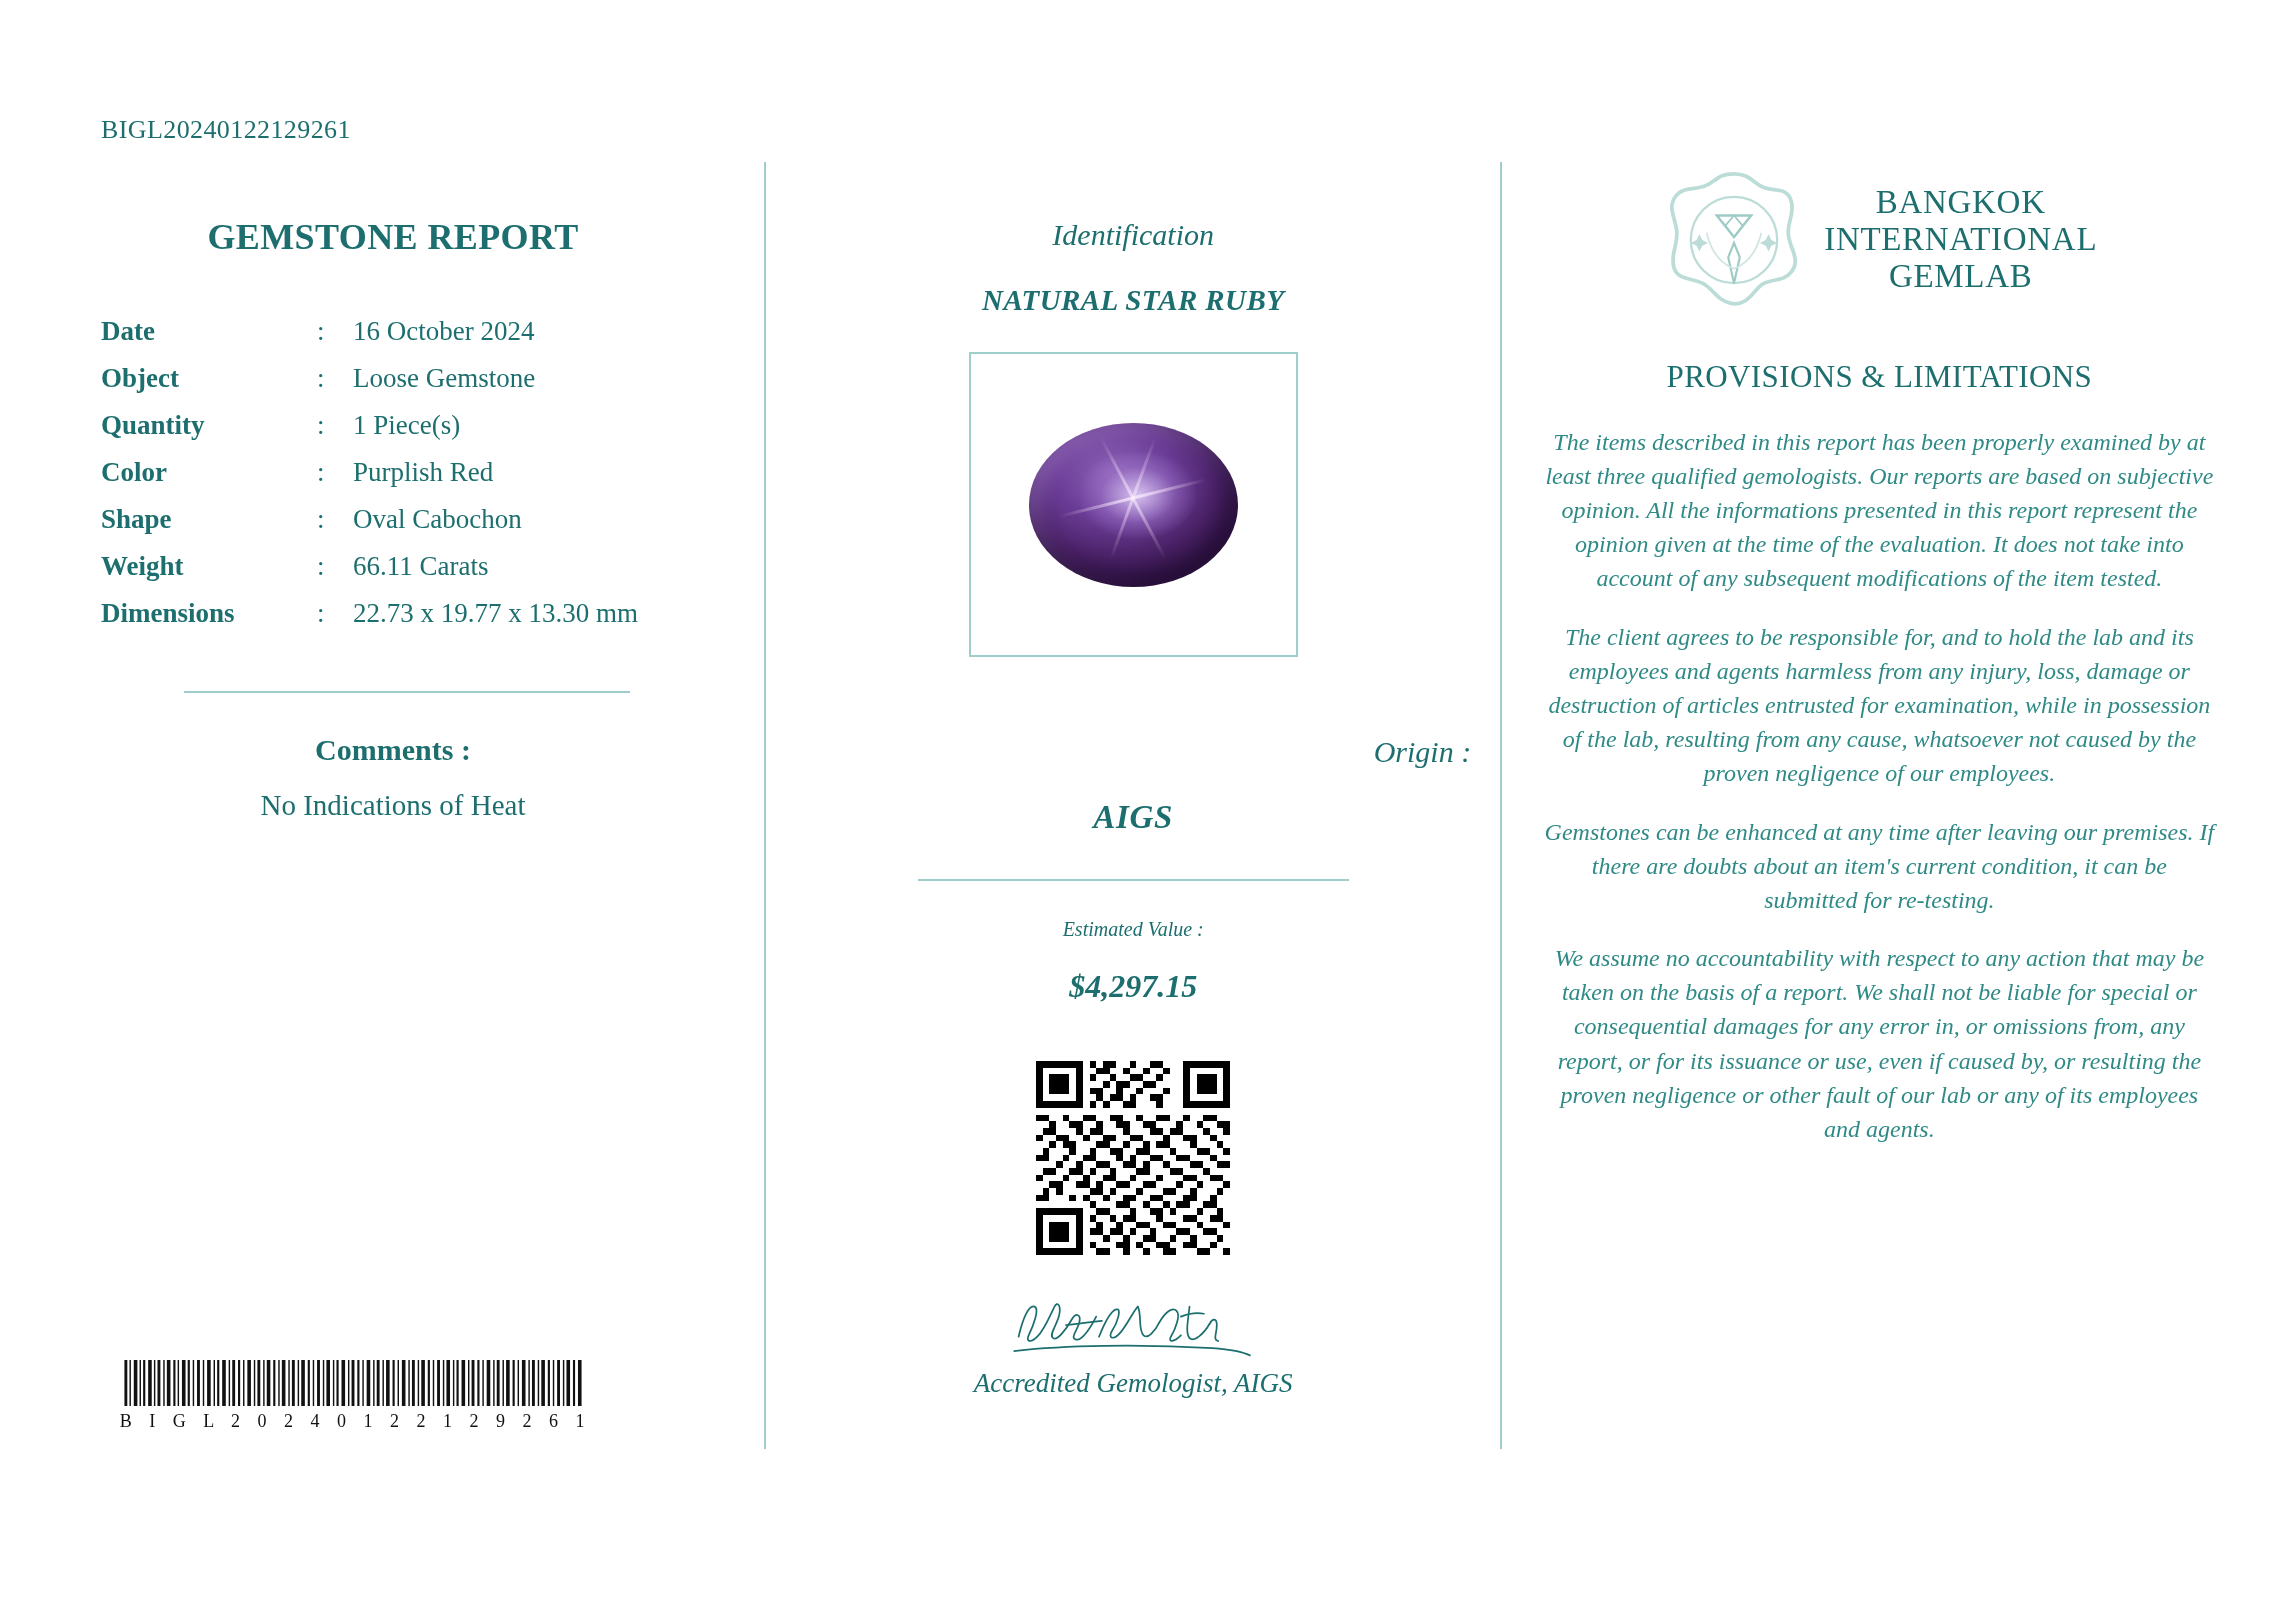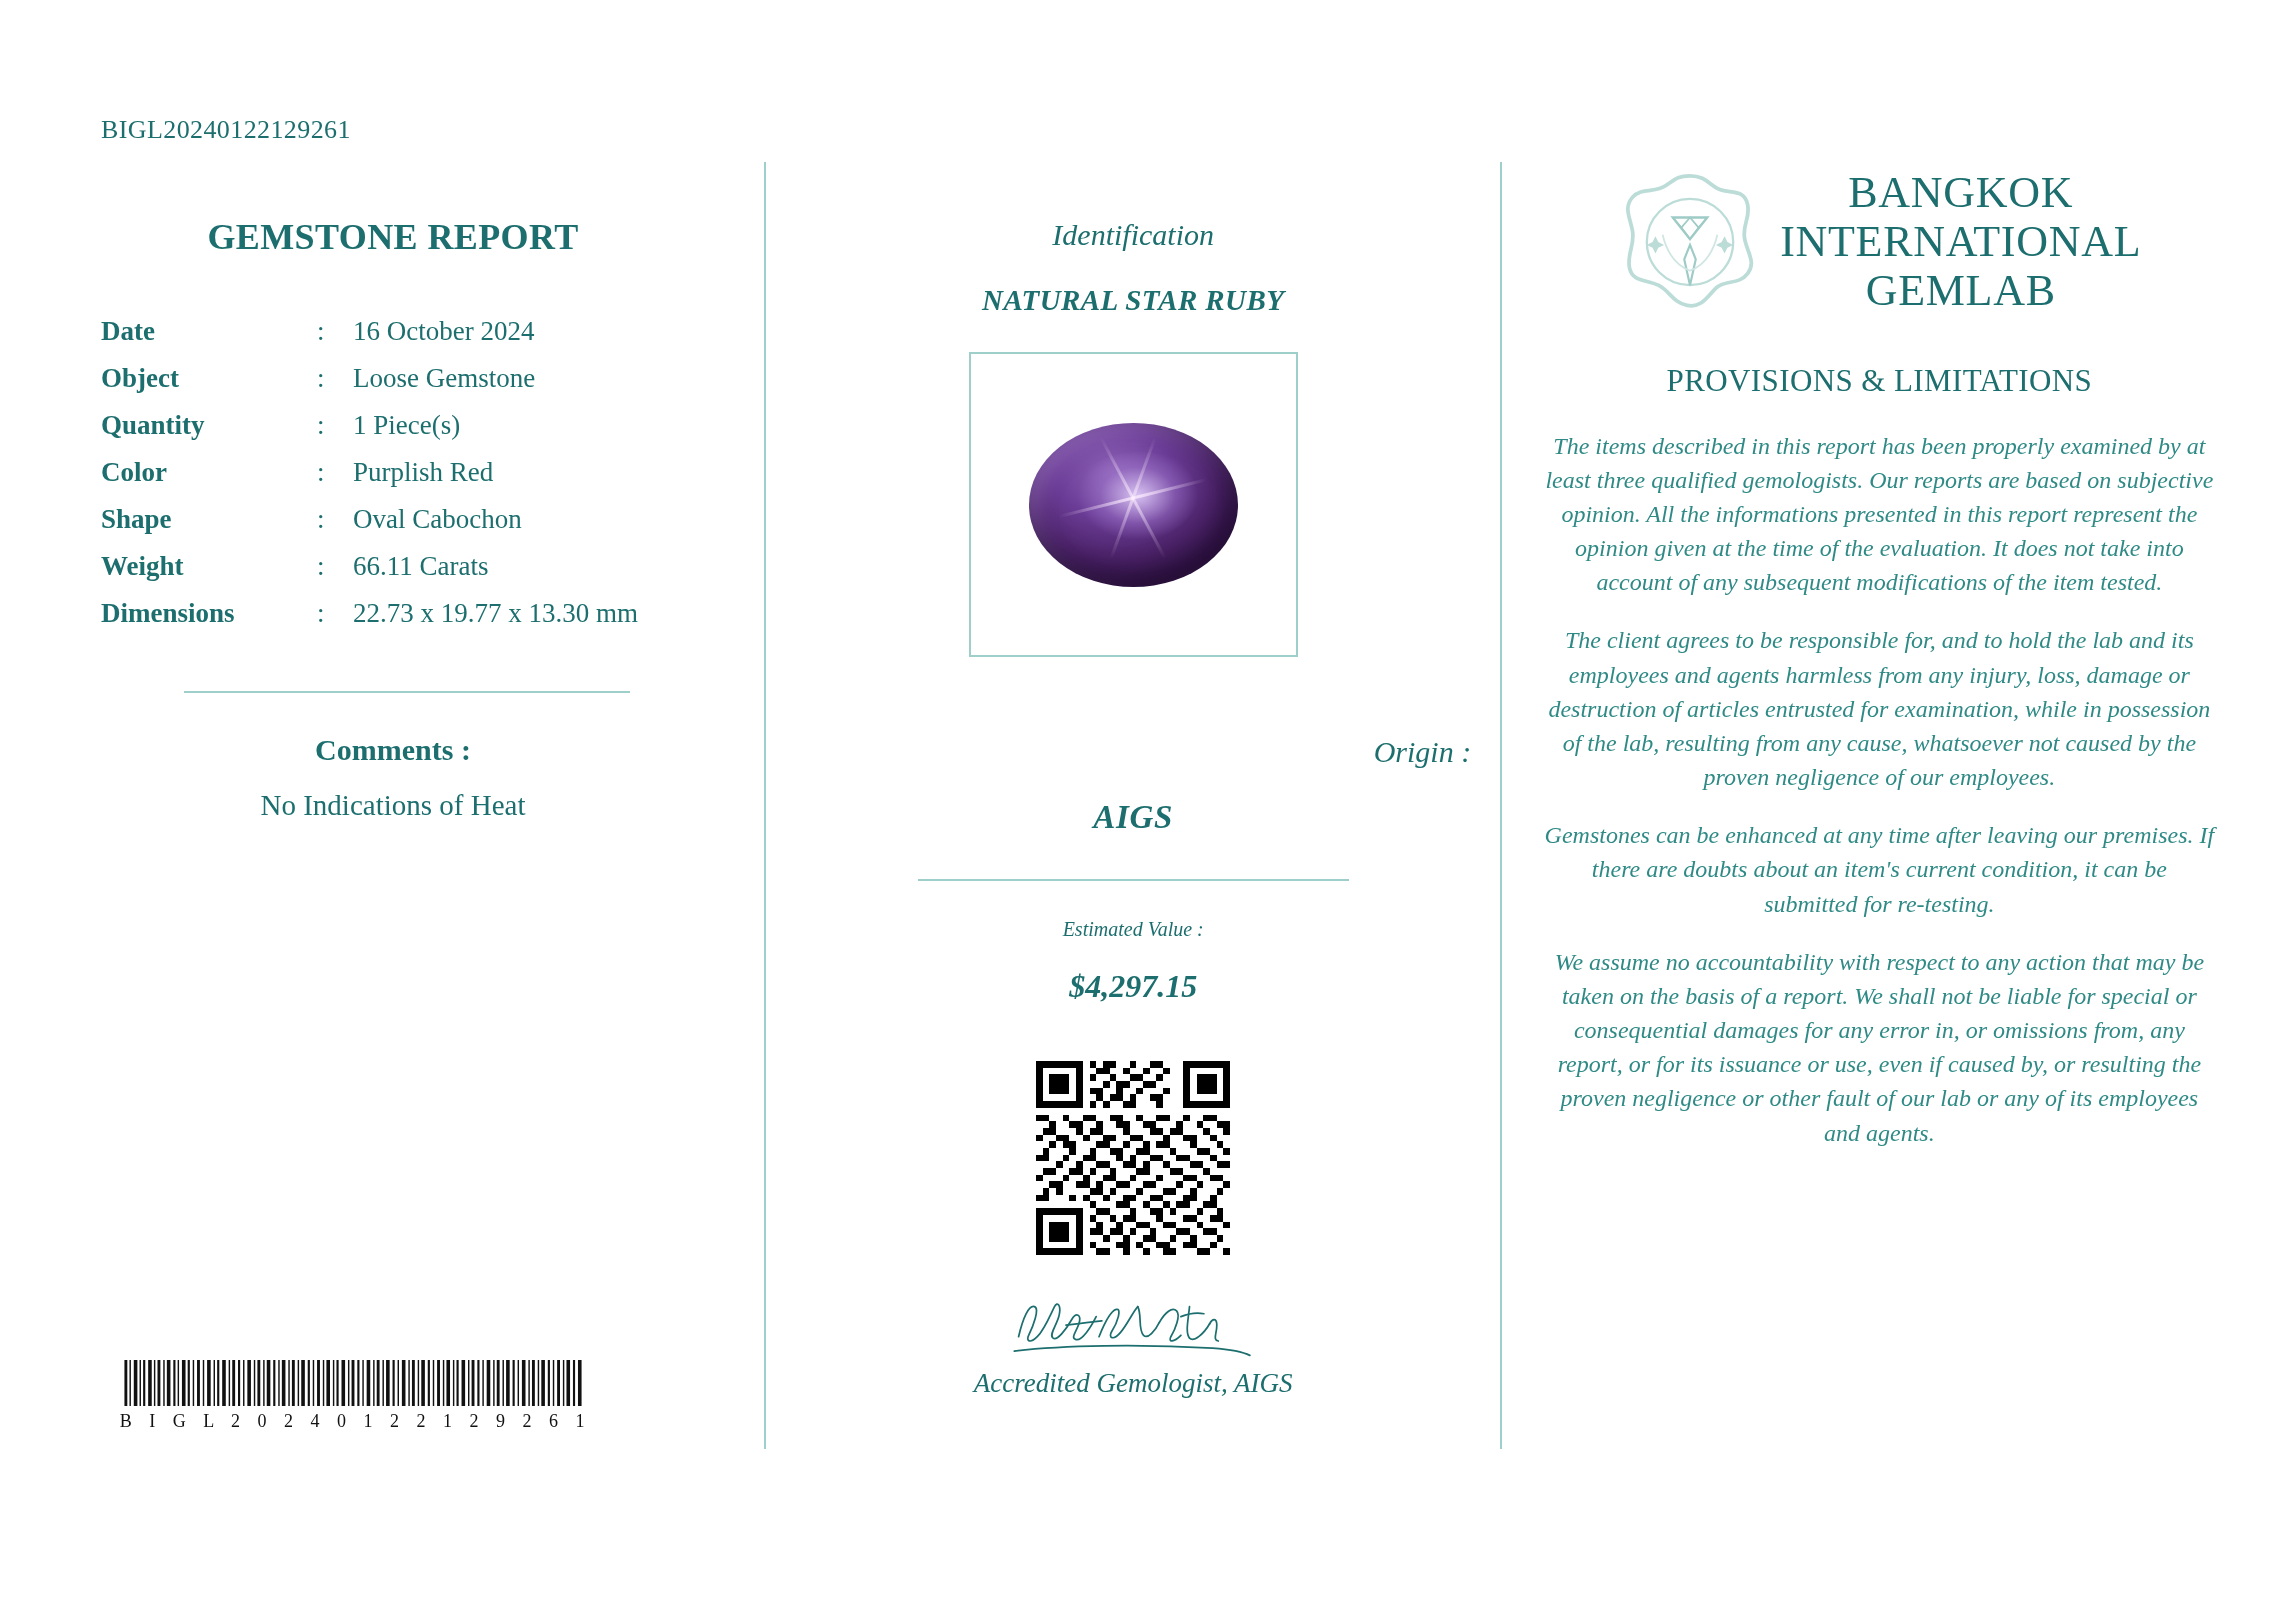--- a/index.html
+++ b/index.html
@@ -254,21 +254,21 @@
     justify-content: center;
     margin-top: 5.8px;
     gap: 18.7px;
   }
   .brand-logo {
     width: 144px;
     height: 144px;
     flex: none;
   }
   .brand-name {
-    font-size: 44px;
+    font-size: 33px;
     line-height: 1.12;
     letter-spacing: 0.7px;
     color: #1d6e6e;
     text-align: center;
   }
   .prov-title {
     font-size: 31px;
     letter-spacing: 0.4px;
     margin-top: 47px;
     color: #1d6e6e;

